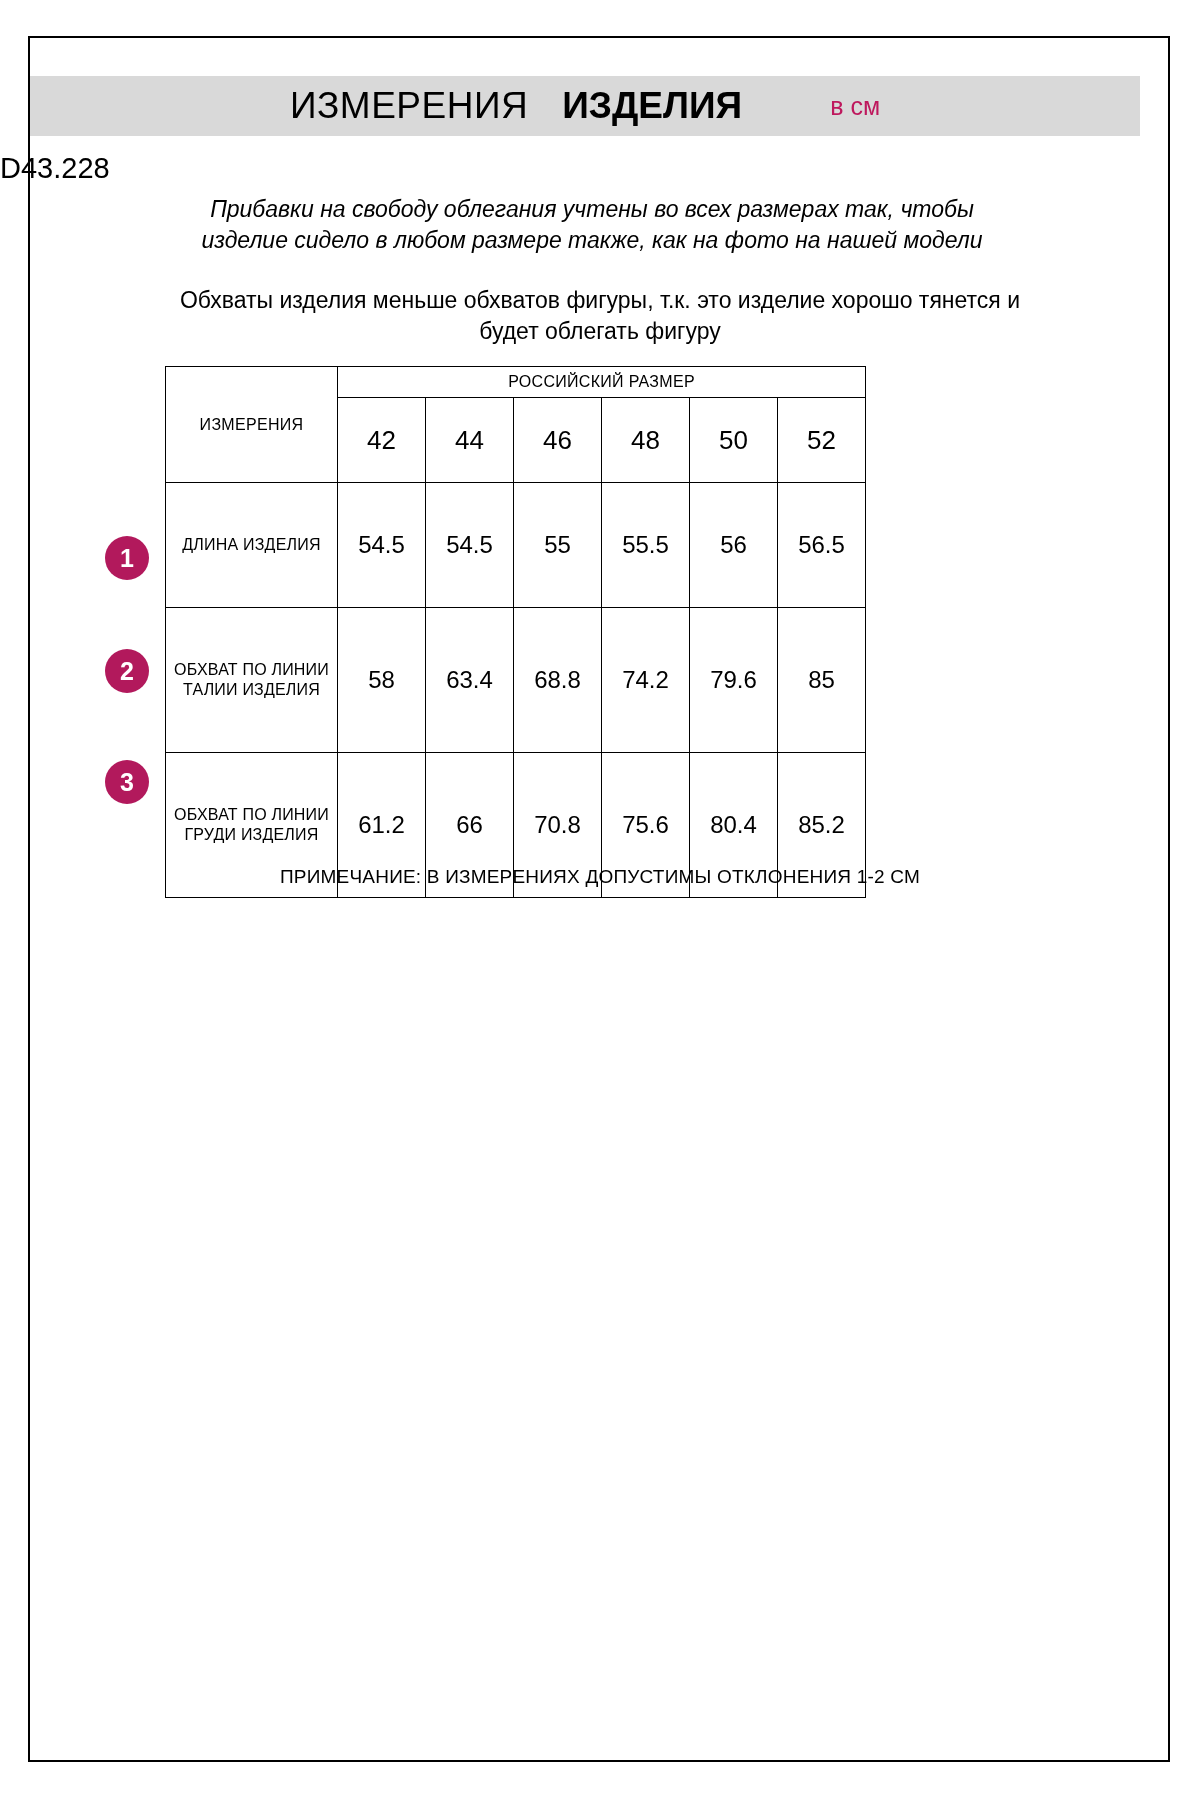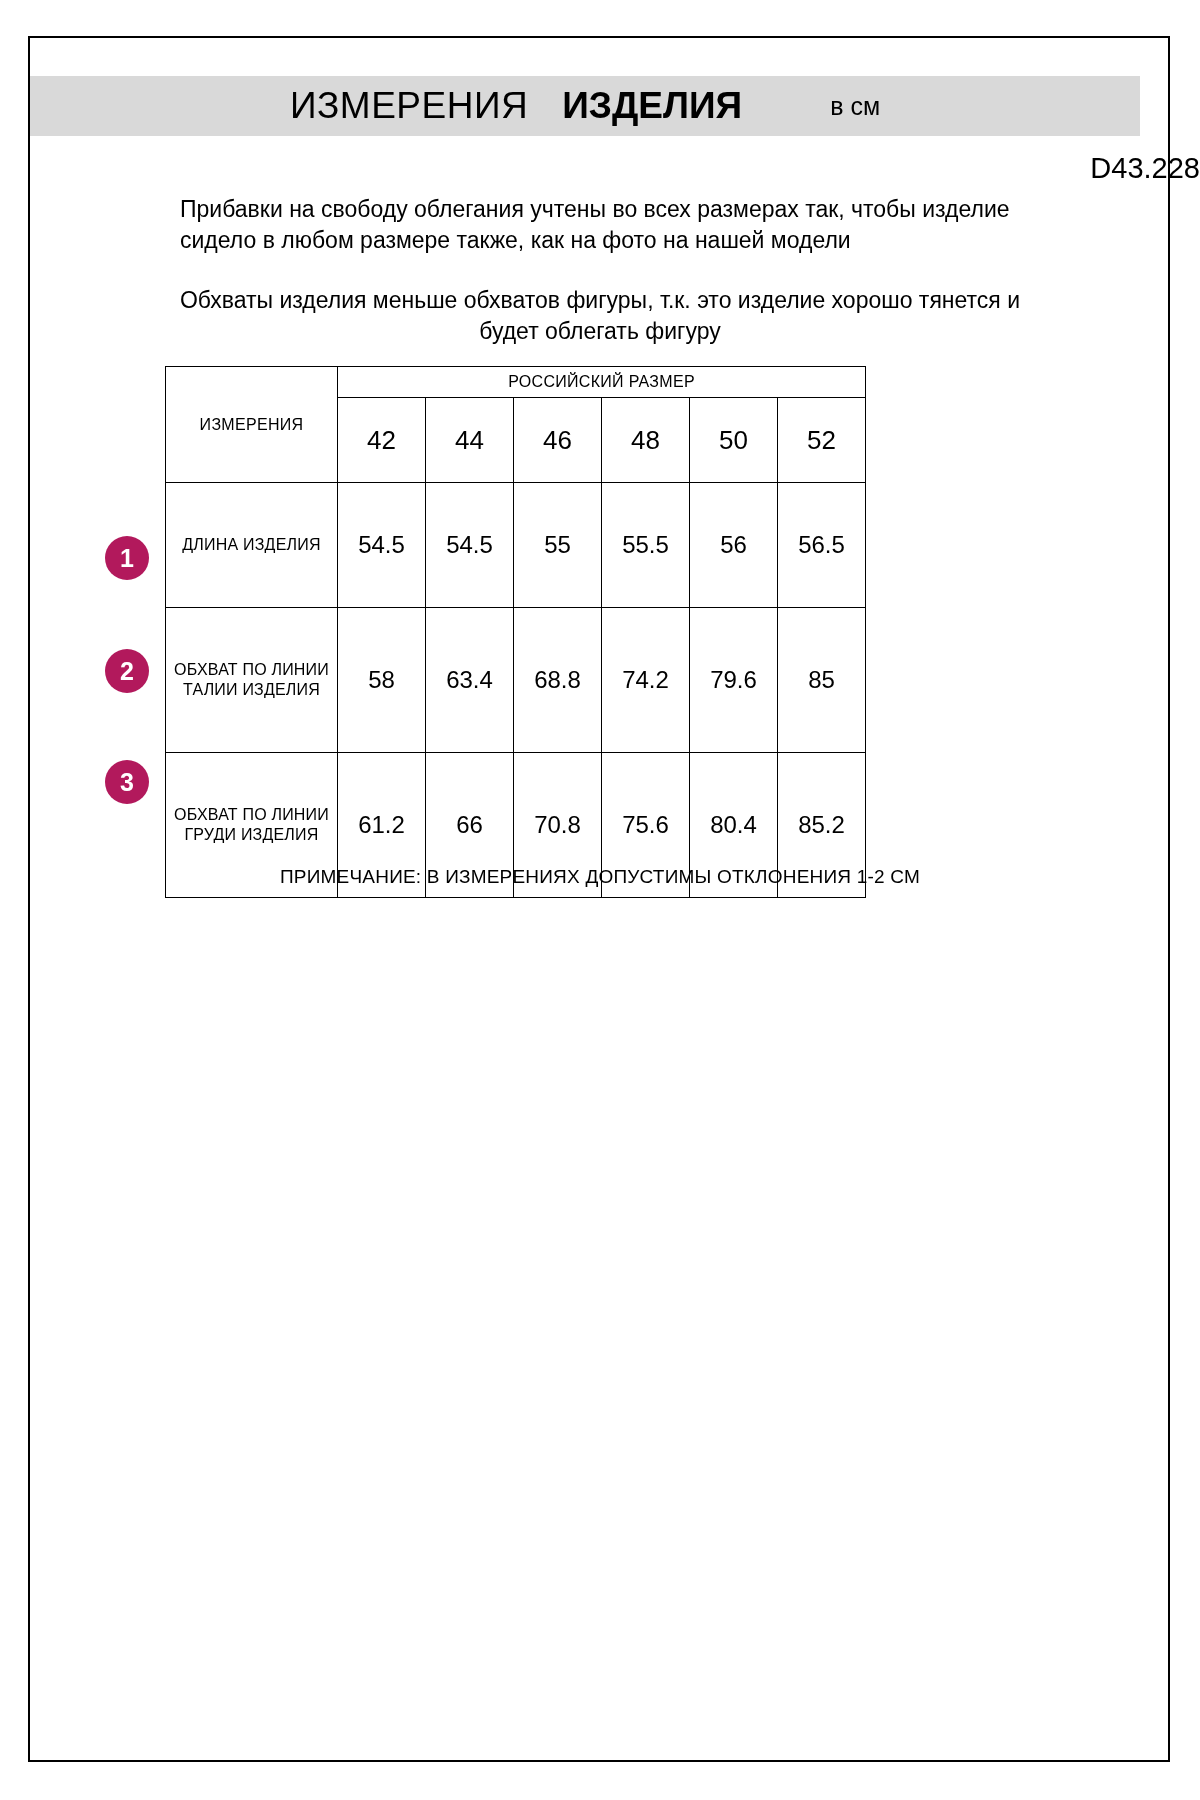--- a/index.html
+++ b/index.html
@@ -55,42 +55,44 @@
     color: #000;
   }
   .hdr-word-2 {
     font-size: 37px;
     font-weight: bold;
     color: #000;
     margin-left: 34px;
   }
   .hdr-word-3 {
     font-size: 25px;
-    color: #000000;
+    color: #be185d;
     margin-left: 88px;
   }
 
   
   .article-code {
     position: absolute;
     top: 152px;
     left: 0;
     width: 1200px;
-    text-align: right;
+    text-align: left;
     font-size: 29px;
     color: #000;
   }
   .intro-1 {
     position: absolute;
     top: 194px;
-    left: 180px;
+    left: 172px;
     width: 840px;
+    text-align: center;
     font-size: 23px;
     line-height: 31px;
     color: #000;
+    font-style: italic;
   }
   .intro-2 {
     position: absolute;
     top: 285px;
     left: 150px;
     width: 900px;
     text-align: center;
     font-size: 23px;
     line-height: 31px;
     color: #000;

